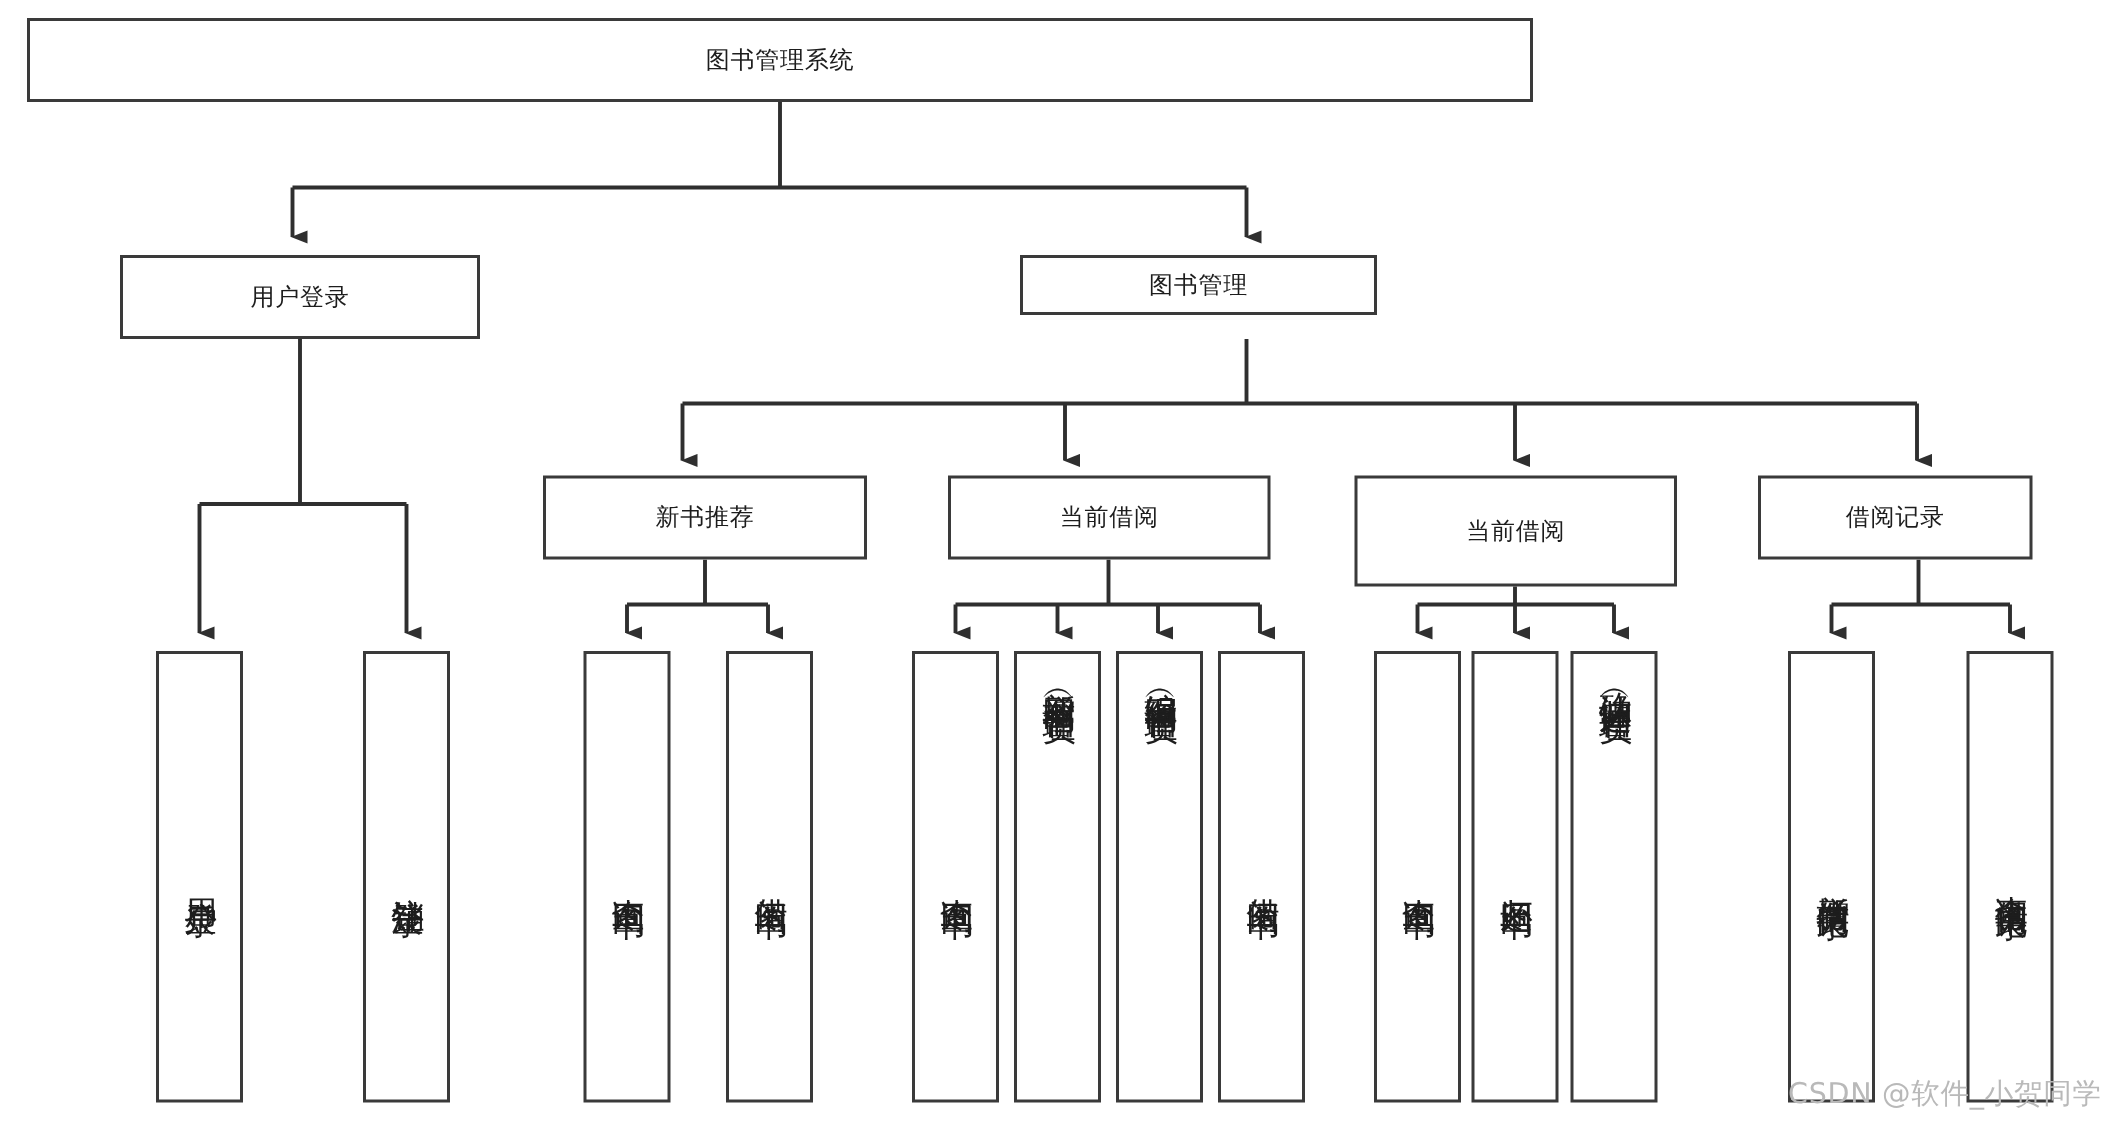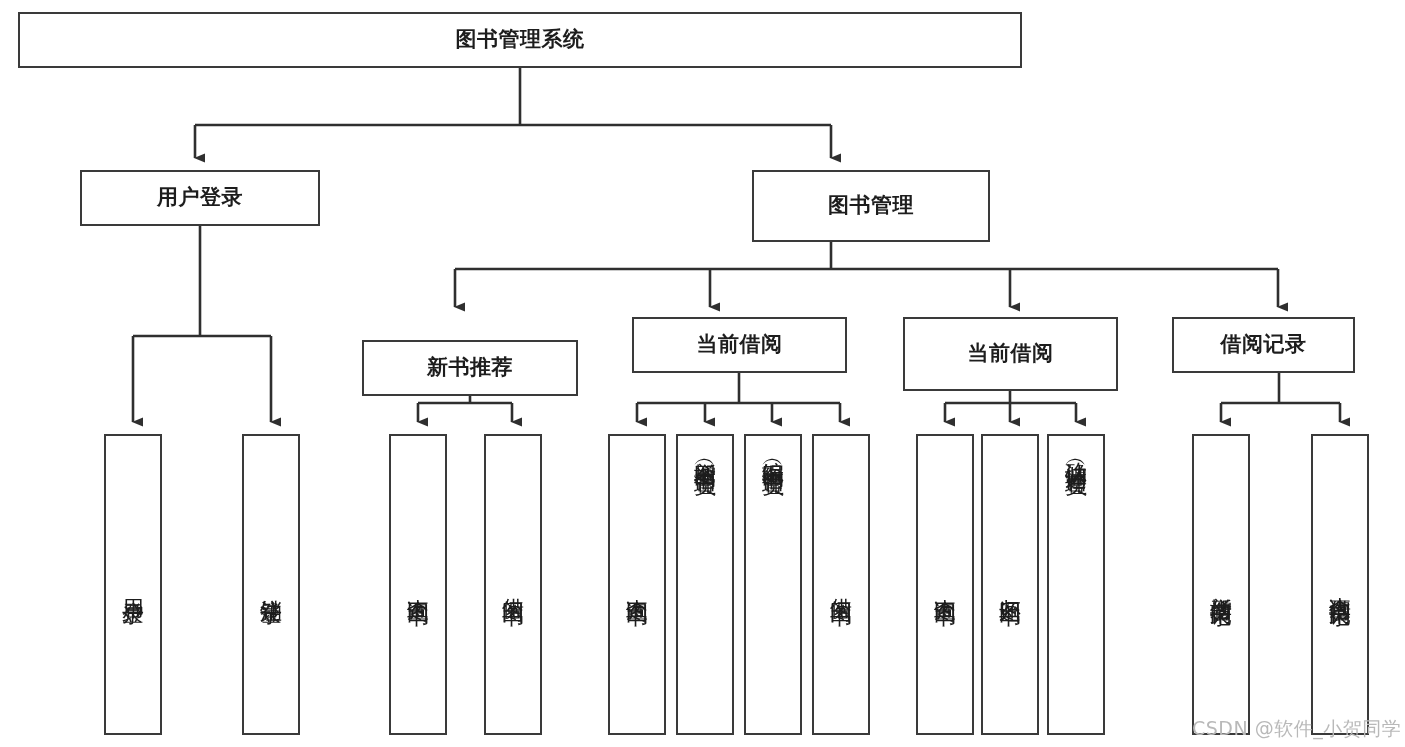--- a/index.html
+++ b/index.html
@@ -32,25 +32,24 @@
     background: #ffffff;
     display: flex;
     align-items: center;
     justify-content: center;
     color: #1d1d1d;
   }
   .node.root {
     border-width: 2px;
   }
   .node-label {
-    font-size: 21px;
+    font-size: 16px;
     line-height: 1.1;
     letter-spacing: 0.5px;
     white-space: nowrap;
-    font-weight: bold;
   }
   
   .node.leaf {
     align-items: flex-start;
     justify-content: center;
     padding-top: 8px;
   }
   .node.leaf.centered {
     align-items: center;
     padding-top: 0;
@@ -130,25 +129,25 @@
   </svg>
 
   <div class="node root" style="left:18px; top:12px; width:1004px; height:56px;">
     <span class="node-label">图书管理系统</span>
   </div>
 
   <div class="node" style="left:80px; top:170px; width:240px; height:56px;">
     <span class="node-label">用户登录</span>
   </div>
 
-  <div class="node" style="left:752px; top:170px; width:238px; height:72px;">
+  <div class="node" style="left:680px; top:170px; width:238px; height:40px;">
     <span class="node-label">图书管理</span>
   </div>
 
-  <div class="node" style="left:362px; top:317px; width:216px; height:56px;margin-top:23px;">
+  <div class="node" style="left:362px; top:317px; width:216px; height:56px;">
     <span class="node-label">新书推荐</span>
   </div>
 
   <div class="node" style="left:632px; top:317px; width:215px; height:56px;">
     <span class="node-label">当前借阅</span>
   </div>
 
   <div class="node" style="left:903px; top:317px; width:215px; height:74px;">
     <span class="node-label">当前借阅</span>
   </div>

